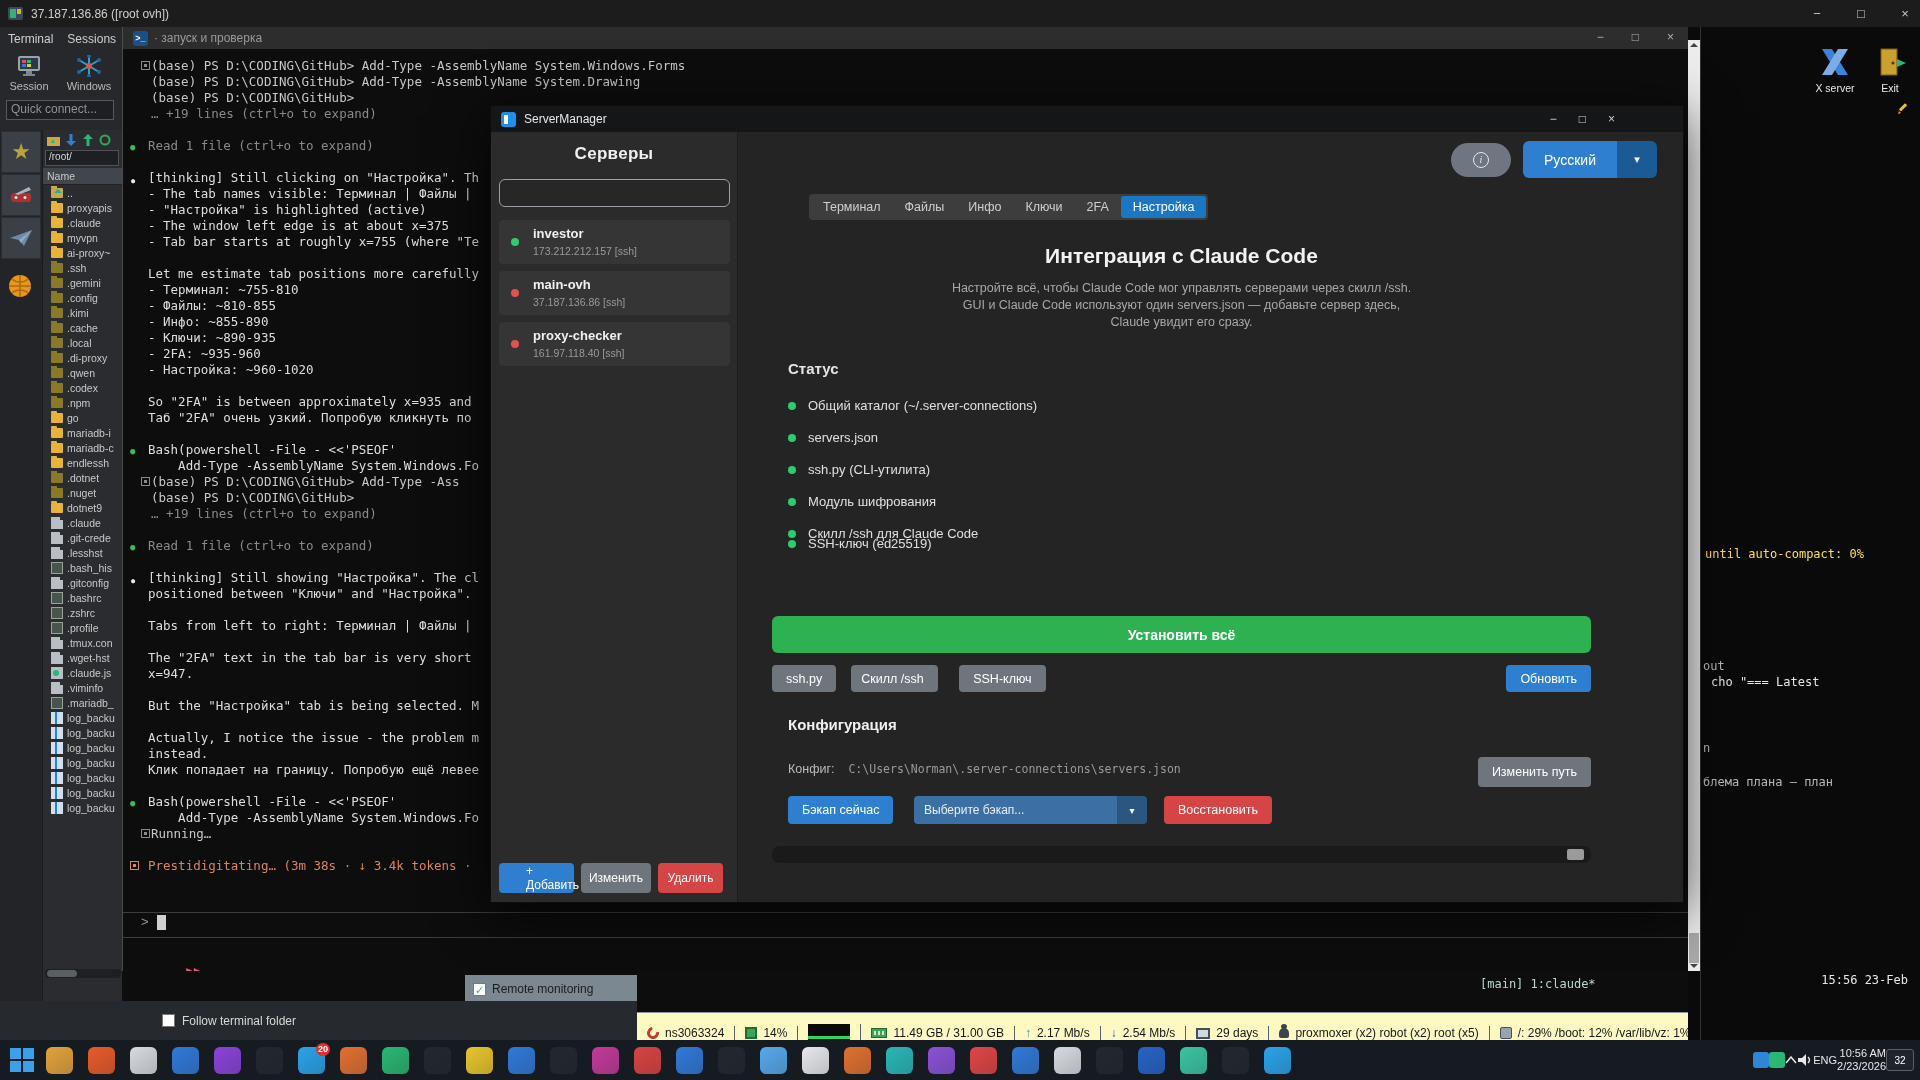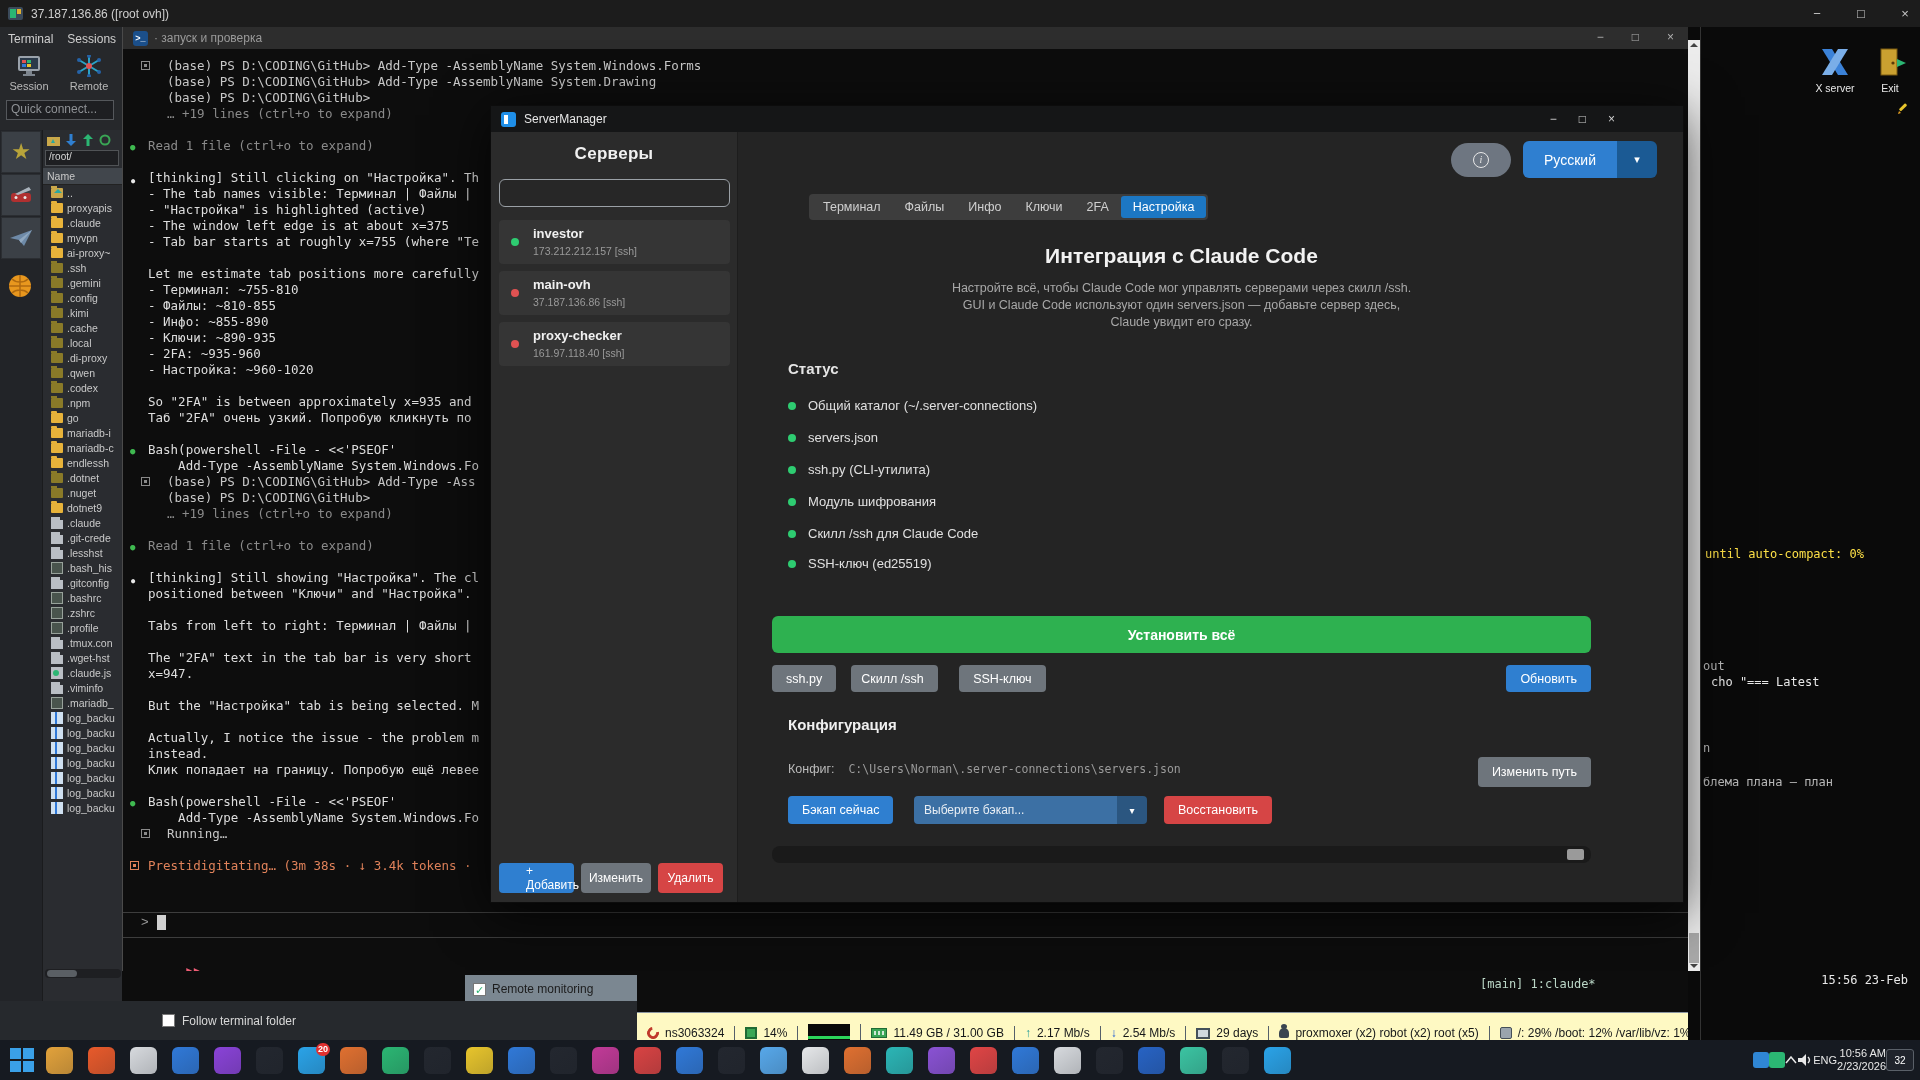--- a/index.html
+++ b/index.html
@@ -56,21 +56,21 @@
   #fscroll:before{ content:""; position:absolute; left:2px; top:1px; width:30px; height:7px; background:#5a5f64; border-radius:4px;}
 
   
   #term { left:122px; top:27px; width:1566px; height:944px; background:#0d0d0d; border-left:1px solid #4a4a4a; }
   #term-tabbar { height:22px; background:#2d2d2d; display:flex; align-items:center; color:#9a9a9a; font-size:12px; }
   #ps-ico { width:15px; height:15px; background:#1b4f8a; border-radius:3px; color:#fff; font-size:9px; line-height:15px; text-align:center; margin:0 6px 0 10px; font-weight:bold;}
   #term-ctrls { position:absolute; right:14px; top:3px; display:flex; gap:28px; color:#b0b0b0; font-size:12px;}
   #term-lines { position:absolute; left:0; top:31px; }
   .tline { position:relative; height:16px; padding-left:25px; font-size:12.5px; line-height:16px;
     color:#c8c8c8; white-space:pre; font-family:"DejaVu Sans Mono","Liberation Mono",monospace;}
-  .tline.i1 { padding-left:44px; }
+  .tline.i1 { padding-left:28px; }
   .tline.wh { color:#dedede; } .tline.dim { color:#8a8a8a; } .tline.or { color:#e0825a; }
   .bl { position:absolute; top:3px; }
   .bl-g { left:7px; color:#3fb950; font-size:9px; top:1px;}
   .bl-w { left:8px; color:#e8e8e8; font-size:7px; top:3px;}
   .bl-s { left:18px; width:9px; height:9px; border:1px solid #8a8a8a; }
   .bl-s:before{ content:""; position:absolute; left:2px; top:2px; width:3px; height:3px; background:#8a8a8a;}
   .bl-o { left:7px; width:9px; height:9px; border:1px solid #e0825a;}
   .bl-o:before{ content:""; position:absolute; left:2px; top:2px; width:3px; height:3px; background:#e0825a;}
   .hr { position:absolute; left:0; width:1566px; height:1px; background:#3d3d3d; }
   #prompt-row { position:absolute; left:18px; top:887px; font-size:13px; color:#9a9a9a; }
@@ -234,21 +234,21 @@
               <line x1="13" y1="11" x2="13" y2="21"></line>
             </g>
           <circle cx="13" cy="11" r="3" fill="#e05252"></circle>
           <circle cx="13" cy="1" r="2" fill="#2563a8"></circle>
             <circle cx="23" cy="5" r="2" fill="#2563a8"></circle>
             <circle cx="23" cy="17" r="2" fill="#2563a8"></circle>
           <circle cx="3" cy="5" r="2" fill="#2563a8"></circle>
             <circle cx="3" cy="17" r="2" fill="#2563a8"></circle>
             <circle cx="13" cy="21" r="2" fill="#2563a8"></circle>
         </svg>
-        <span>Remote</span>
+        <span>Windows</span>
       </div>
     </div>
     <div id="quick">Quick connect...</div>
 
     <div id="strip">
       <div class="strip-btn">
           <span class="star">★</span>
         </div>
       <div class="strip-btn">
         <svg width="24" height="18">
@@ -645,21 +645,21 @@
                 <span>ssh.py (CLI-утилита)</span>
               </div>
               <div class="strow" style="top: 362px;">
                 <span class="dot"></span>
                 <span>Модуль шифрования</span>
               </div>
               <div class="strow" style="top: 394px;">
                 <span class="dot"></span>
                 <span>Скилл /ssh для Claude Code</span>
               </div>
-              <div class="strow" style="top: 424px;">
+              <div class="strow" style="top: 404px;">
                 <span class="dot"></span>
                 <span>SSH-ключ (ed25519)</span>
               </div>
             </div>
           <div id="btn-install">Установить всё</div>
           <div id="sm-parts">
               <div class="pbtn graybtn" style="left: 0px;">ssh.py</div>
               <div class="pbtn graybtn" style="left: 79.2px; padding-left: 10px;">Скилл /ssh</div>
               <div class="pbtn graybtn" style="left: 187.2px;">SSH-ключ</div>
             </div>

